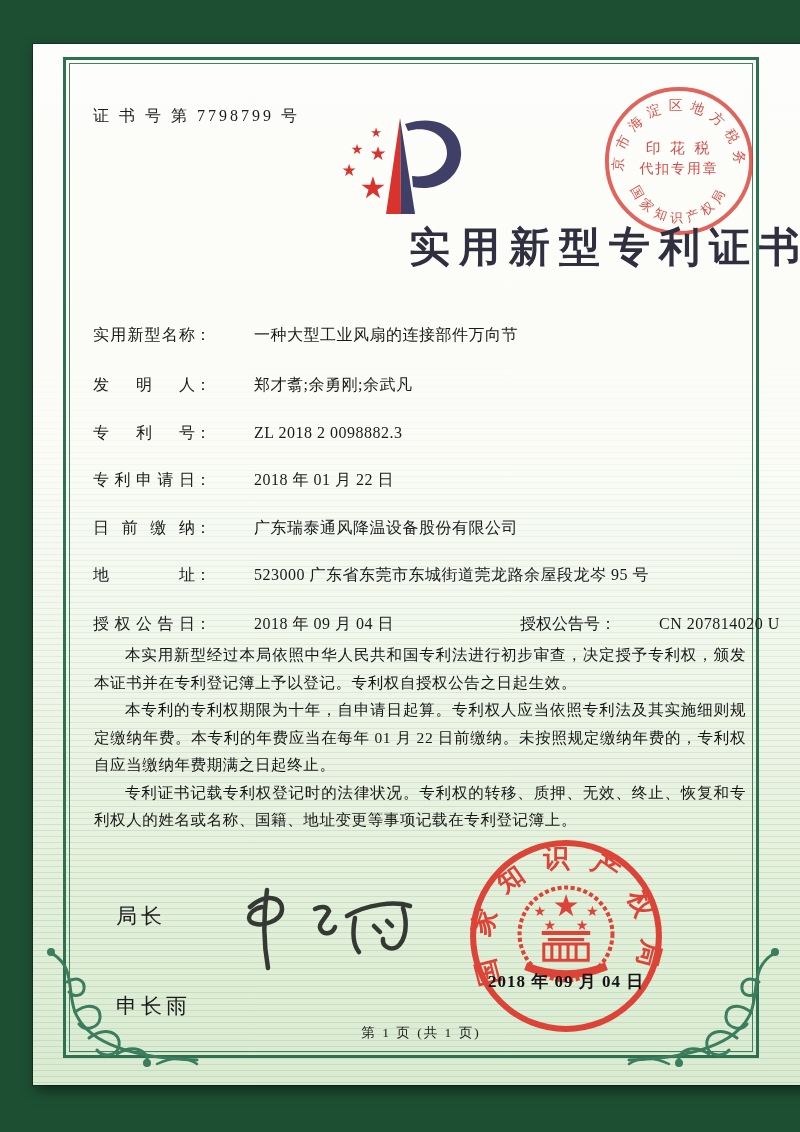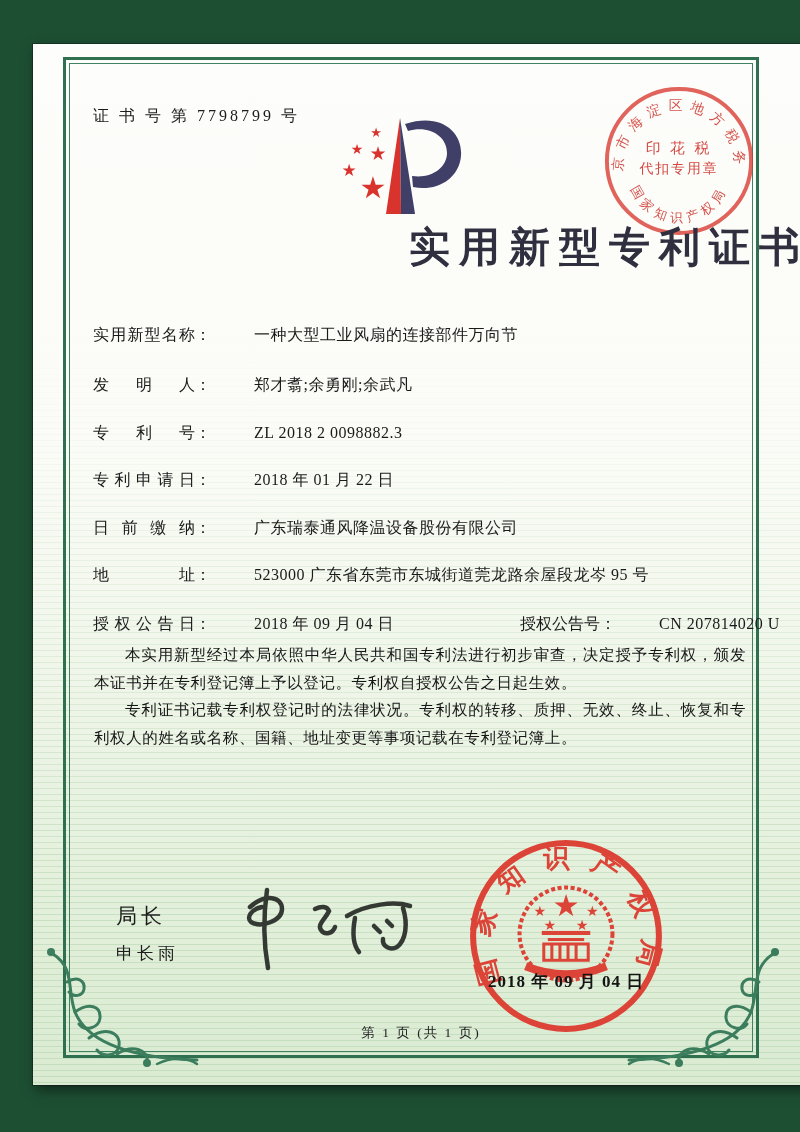--- a/index.html
+++ b/index.html
@@ -37,21 +37,21 @@
   .flabel { display:inline-block; width:102px; text-align:justify; text-align-last:justify; vertical-align:top; }
   .fcolon { display:inline-block; margin-right:8px; }
   .fvalue { letter-spacing:.5px;margin-left:35px; }
   .gazette { position:absolute; left:427px; top:0; }
 
   .paras { position:absolute; left:61px; top:597px; width:652px; font-size:15.5px; line-height:27.5px;
            color:#161616; text-align:justify; letter-spacing:.6px; }
   .paras p { text-indent:2em; }
 
   .sig-title { position:absolute; left:83px; top:858px; font-size:21px; letter-spacing:4px; color:#1d1d1d; }
-  .sig-name  { position:absolute; left:83px; top:898px; font-size:17px; letter-spacing:4px; color:#1d1d1d;text-align:center; }
+  .sig-name  { position:absolute; left:83px; top:948px; font-size:21px; letter-spacing:4px; color:#1d1d1d;text-align:center; }
   .sig-script { position:absolute; left:203px; top:836px; width:185px; height:95px; }
 
   .office-seal { position:absolute; left:432px; top:791px; width:202px; height:202px; opacity:.95; }
   .seal-date { position:absolute; left:428px; top:926px; width:210px; text-align:center;
                font-size:17px; font-weight:700; letter-spacing:1px; color:#141414; }
 
   .ornament { position:absolute; width:165px; height:150px; }
   .ornament.left  { left:4px;  top:898px; }
   .ornament.right { left:591px; top:898px; transform:scaleX(-1); }
 
@@ -125,20 +125,21 @@
   </div>
   <div class="frow" style="top:568px">
     <span class="flabel">授权公告日</span><span class="fcolon">：</span><span class="fvalue">2018 年 09 月 04 日</span>
     <span class="gazette">
       <span>授权公告号</span><span class="fcolon">：</span><span class="fvalue">CN 207814020 U</span>
     </span>
   </div>
 
   <div class="paras">
     <p>本实用新型经过本局依照中华人民共和国专利法进行初步审查，决定授予专利权，颁发本证书并在专利登记簿上予以登记。专利权自授权公告之日起生效。</p>
+    <p>本专利的专利权期限为十年，自申请日起算。专利权人应当依照专利法及其实施细则规定缴纳年费。本专利的年费应当在每年 01 月 22 日前缴纳。未按照规定缴纳年费的，专利权自应当缴纳年费期满之日起终止。</p>
     <p>专利证书记载专利权登记时的法律状况。专利权的转移、质押、无效、终止、恢复和专利权人的姓名或名称、国籍、地址变更等事项记载在专利登记簿上。</p>
   </div>
 
   <div class="sig-title">局长</div>
   <div class="sig-name">申长雨</div>
   <div class="sig-script">
     <svg viewBox="0 0 185 95" width="185" height="95" fill="none" stroke="#343a33" stroke-width="4.5" stroke-linecap="round">
       <path d="M31,10 C27,38 28,66 32,88"></path>
       <path d="M14,27 C30,13 46,17 46,29 C46,41 25,48 15,42 C10,38 15,29 26,27"></path>
       <path d="M79,29 C85,26 91,26 93,31 C89,40 81,44 85,50 C89,56 97,53 99,47"></path>

